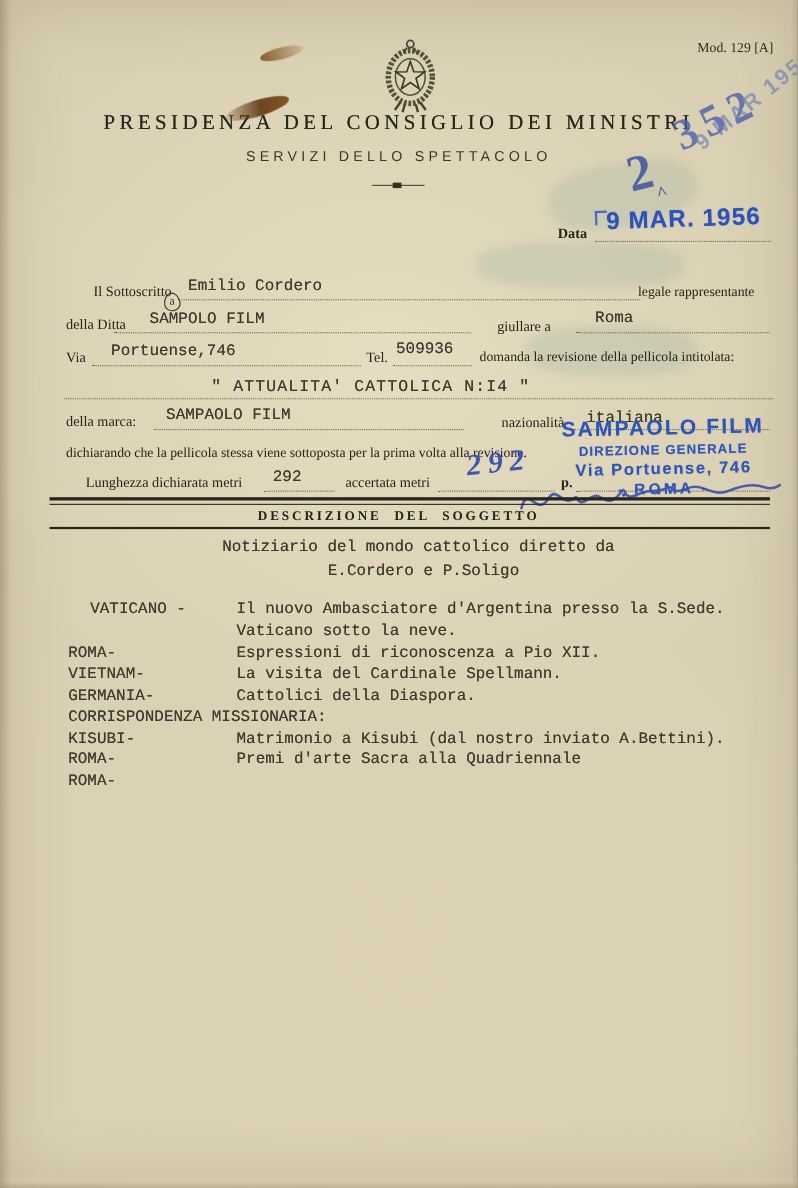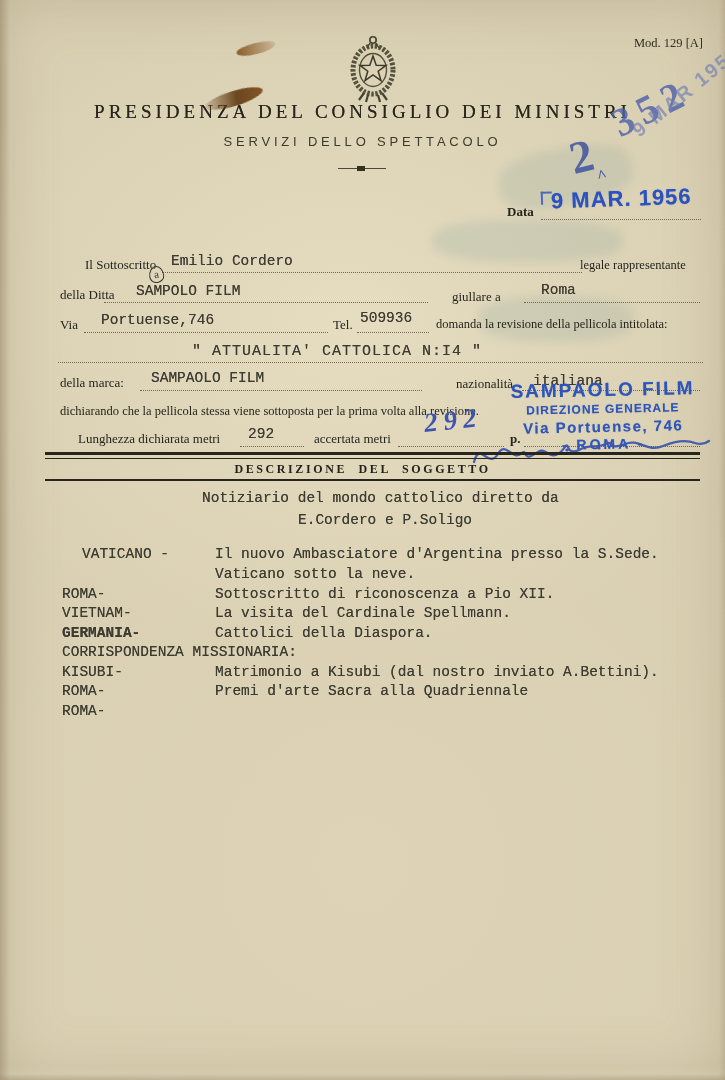--- a/index.html
+++ b/index.html
@@ -176,24 +176,24 @@
   <div class="abs sec-title" style="top:462px;left:0;width:100%;text-align:center;">DESCRIZIONE DEL SOGGETTO</div>
   <div class="abs rule" style="top:479px;left:45px;width:655px;height:1.5px;"></div>
 
   <div class="abs typed" style="top:490px;left:202px;">Notiziario del mondo cattolico diretto da</div>
   <div class="abs typed" style="top:512px;left:262px;margin-left:36px;">E.Cordero e P.Soligo</div>
 
   <div class="abs typed" style="top:546px;left:62px;margin-left:20px;">VATICANO -</div>
   <div class="abs typed" style="top:566px;left:215px;">Vaticano sotto la neve.</div>
   <div class="abs typed" style="top:546px;left:215px;">Il nuovo Ambasciatore d'Argentina presso la S.Sede.</div>
   <div class="abs typed" style="top:586px;left:62px;">ROMA-</div>
-  <div class="abs typed" style="top:586px;left:215px;">Sottoscritto di riconoscenza a Pio XII.</div>
+  <div class="abs typed" style="top:586px;left:215px;">Espressioni di riconoscenza a Pio XII.</div>
   <div class="abs typed" style="top:605px;left:62px;">VIETNAM-</div>
   <div class="abs typed" style="top:605px;left:215px;">La visita del Cardinale Spellmann.</div>
-  <div class="abs typed" style="top:625px;left:62px;font-weight:bold;">GERMANIA-</div>
+  <div class="abs typed" style="top:625px;left:62px;">GERMANIA-</div>
   <div class="abs typed" style="top:644px;left:62px;">CORRISPONDENZA MISSIONARIA:</div>
   <div class="abs typed" style="top:625px;left:215px;">Cattolici della Diaspora.</div>
   <div class="abs typed" style="top:664px;left:62px;">KISUBI-</div>
   <div class="abs typed" style="top:664px;left:215px;">Matrimonio a Kisubi (dal nostro inviato A.Bettini).</div>
   <div class="abs typed" style="top:683px;left:62px;">ROMA-</div>
   <div class="abs typed" style="top:683px;left:215px;">Premi d'arte Sacra alla Quadriennale</div>
   <div class="abs typed" style="top:703px;left:62px;">ROMA-</div>
 
   <div class="abs smudge-a"></div>
   <div class="abs smudge-b"></div>

